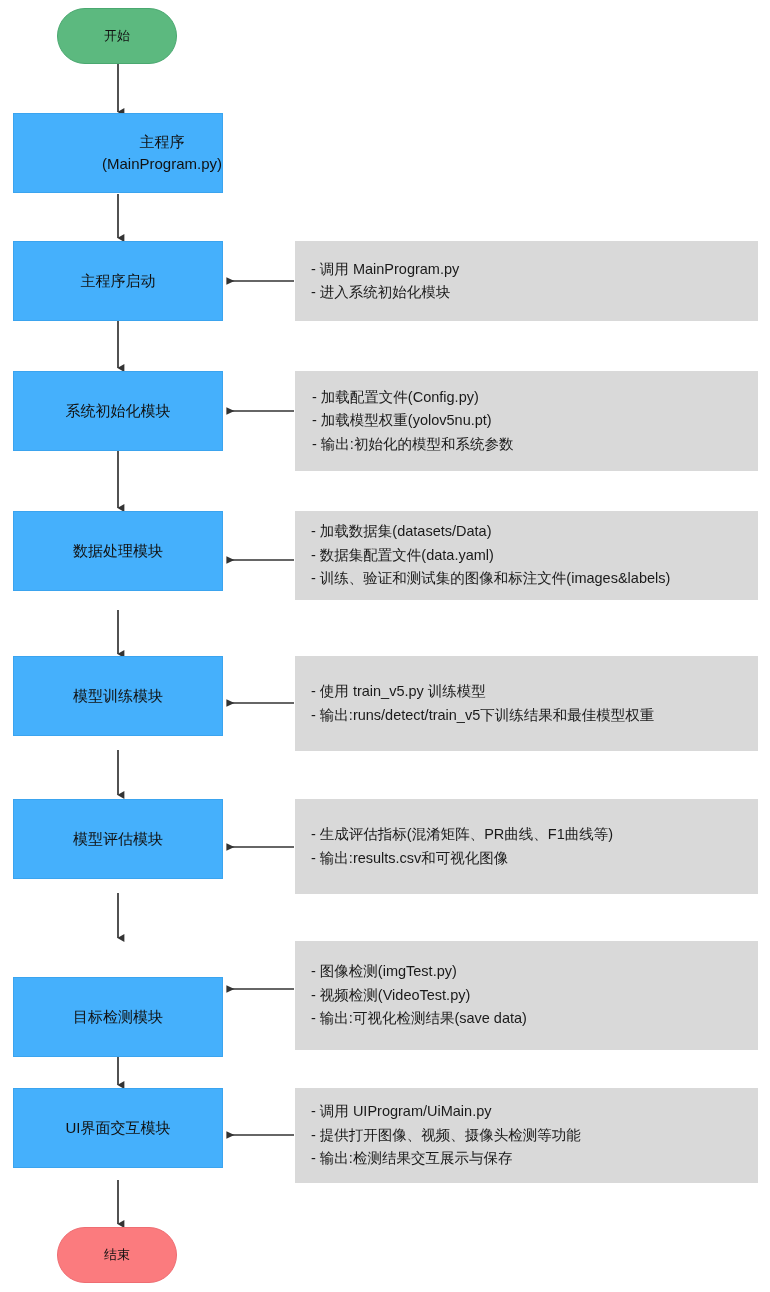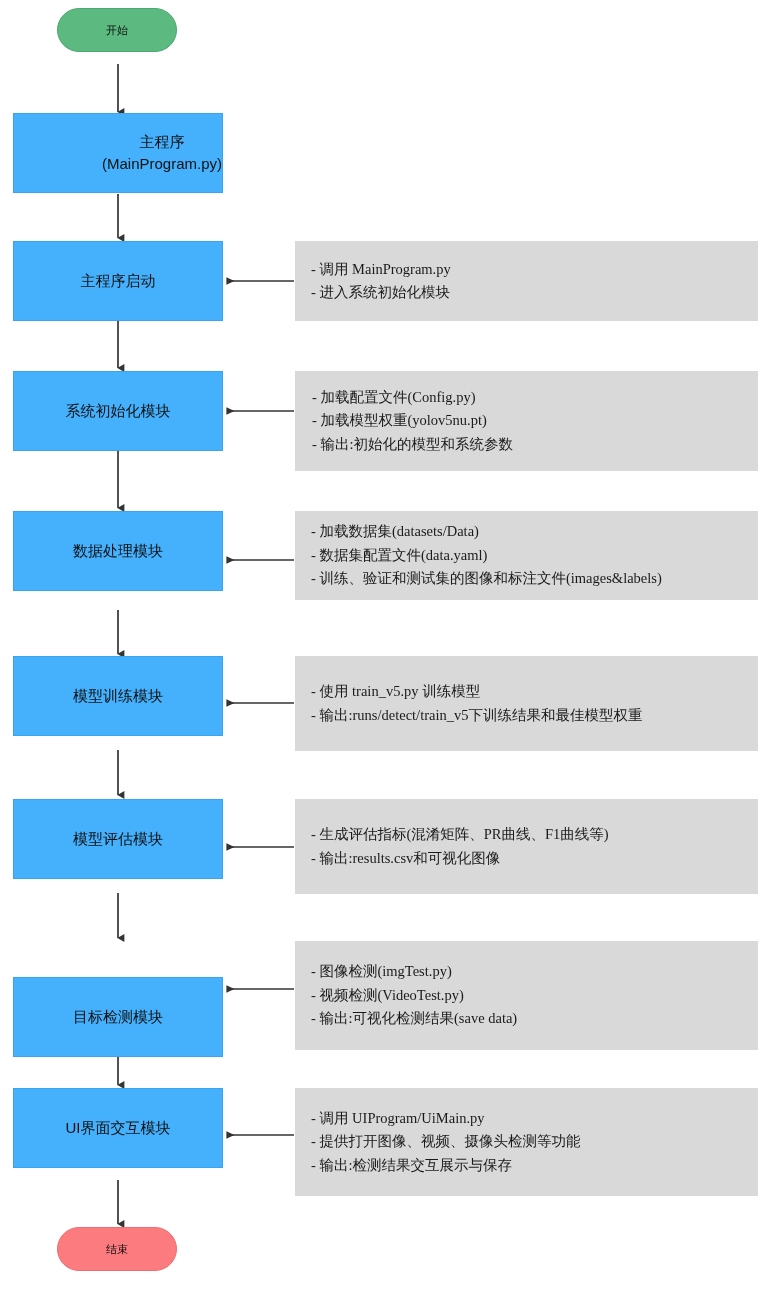--- a/index.html
+++ b/index.html
@@ -29,23 +29,23 @@
     box-sizing: border-box;
     display: flex;
     align-items: center;
     justify-content: center;
     text-align: center;
     color: #111111;
   }
 
   .node-terminal {
     width: 120px;
-    height: 44px;
+    height: 56px;
     border-radius: 28px;
-    font-size: 11px;
+    font-size: 13px;
     line-height: 1.3;
   }
   .node-start {
     background: #5cb97f;
     border: 1px solid #4aa870;
   }
   .node-end {
     background: #fb7b7e;
     border: 1px solid #ee6d72;
   }
@@ -66,21 +66,20 @@
     width: 463px;
     background: #d9d9d9;
     box-sizing: border-box;
     padding: 10px 14px 10px 16px;
     display: flex;
     flex-direction: column;
     justify-content: center;
     font-size: 14.5px;
     line-height: 1.62;
     color: #1a1a1a;
-    font-family: Liberation Serif, serif;
   }
   .note-line {
     white-space: nowrap;
   }
 
   
   #connectors {
     position: absolute;
     left: 0;
     top: 0;
@@ -200,19 +199,19 @@
     <span class="note-line">-  生成评估指标(混淆矩阵、PR曲线、F1曲线等)</span>
     <span class="note-line">-  输出:results.csv和可视化图像</span>
   </div>
 
   <div class="note-box" style="top:941px; height:109px;">
     <span class="note-line">-  图像检测(imgTest.py)</span>
     <span class="note-line">-  视频检测(VideoTest.py)</span>
     <span class="note-line">-  输出:可视化检测结果(save data)</span>
   </div>
 
-  <div class="note-box" style="top:1088px; height:108px;">
+  <div class="note-box" style="top:1088px; height:95px;">
     <span class="note-line">-  调用 UIProgram/UiMain.py</span>
     <span class="note-line">-  提供打开图像、视频、摄像头检测等功能</span>
     <span class="note-line">-  输出:检测结果交互展示与保存</span>
   </div>
 
 </div>
 
 </body></html>

